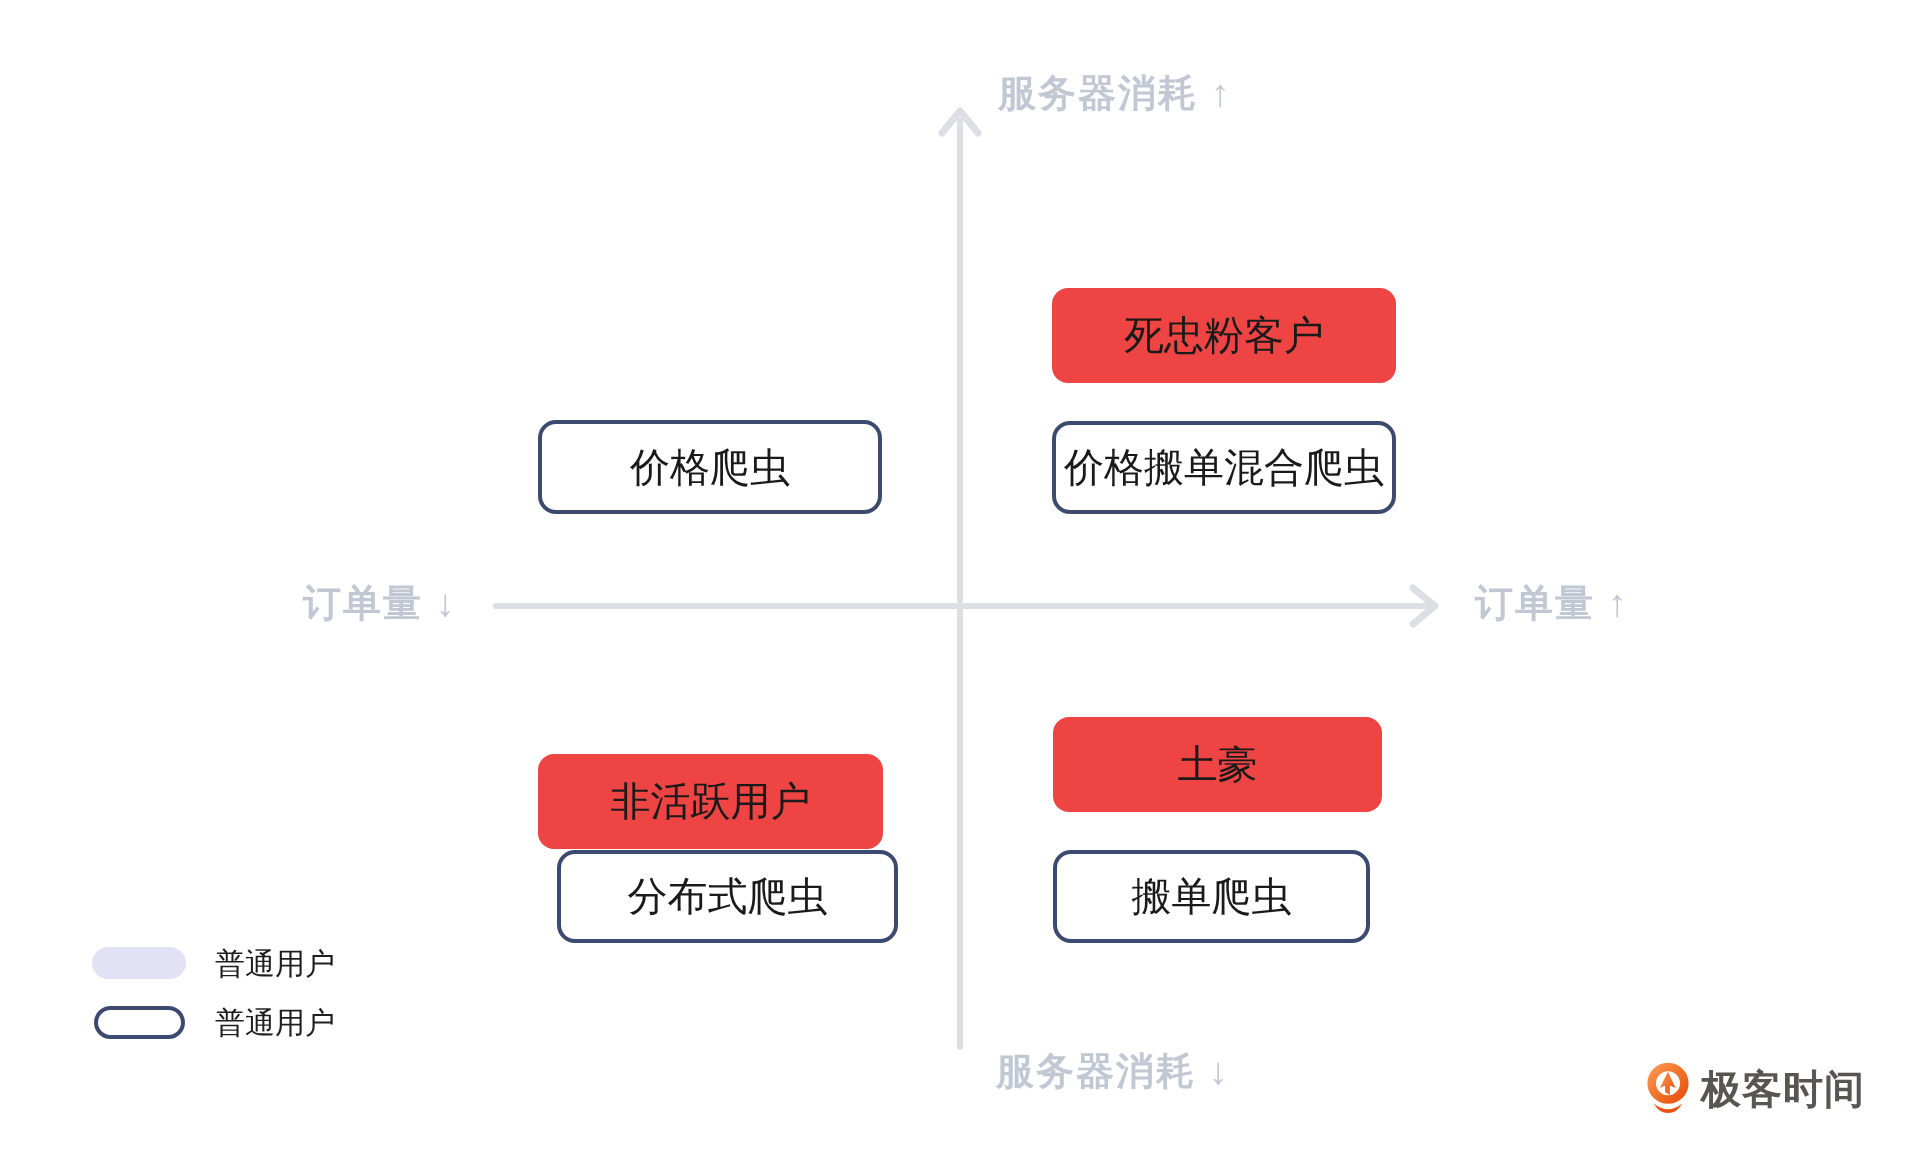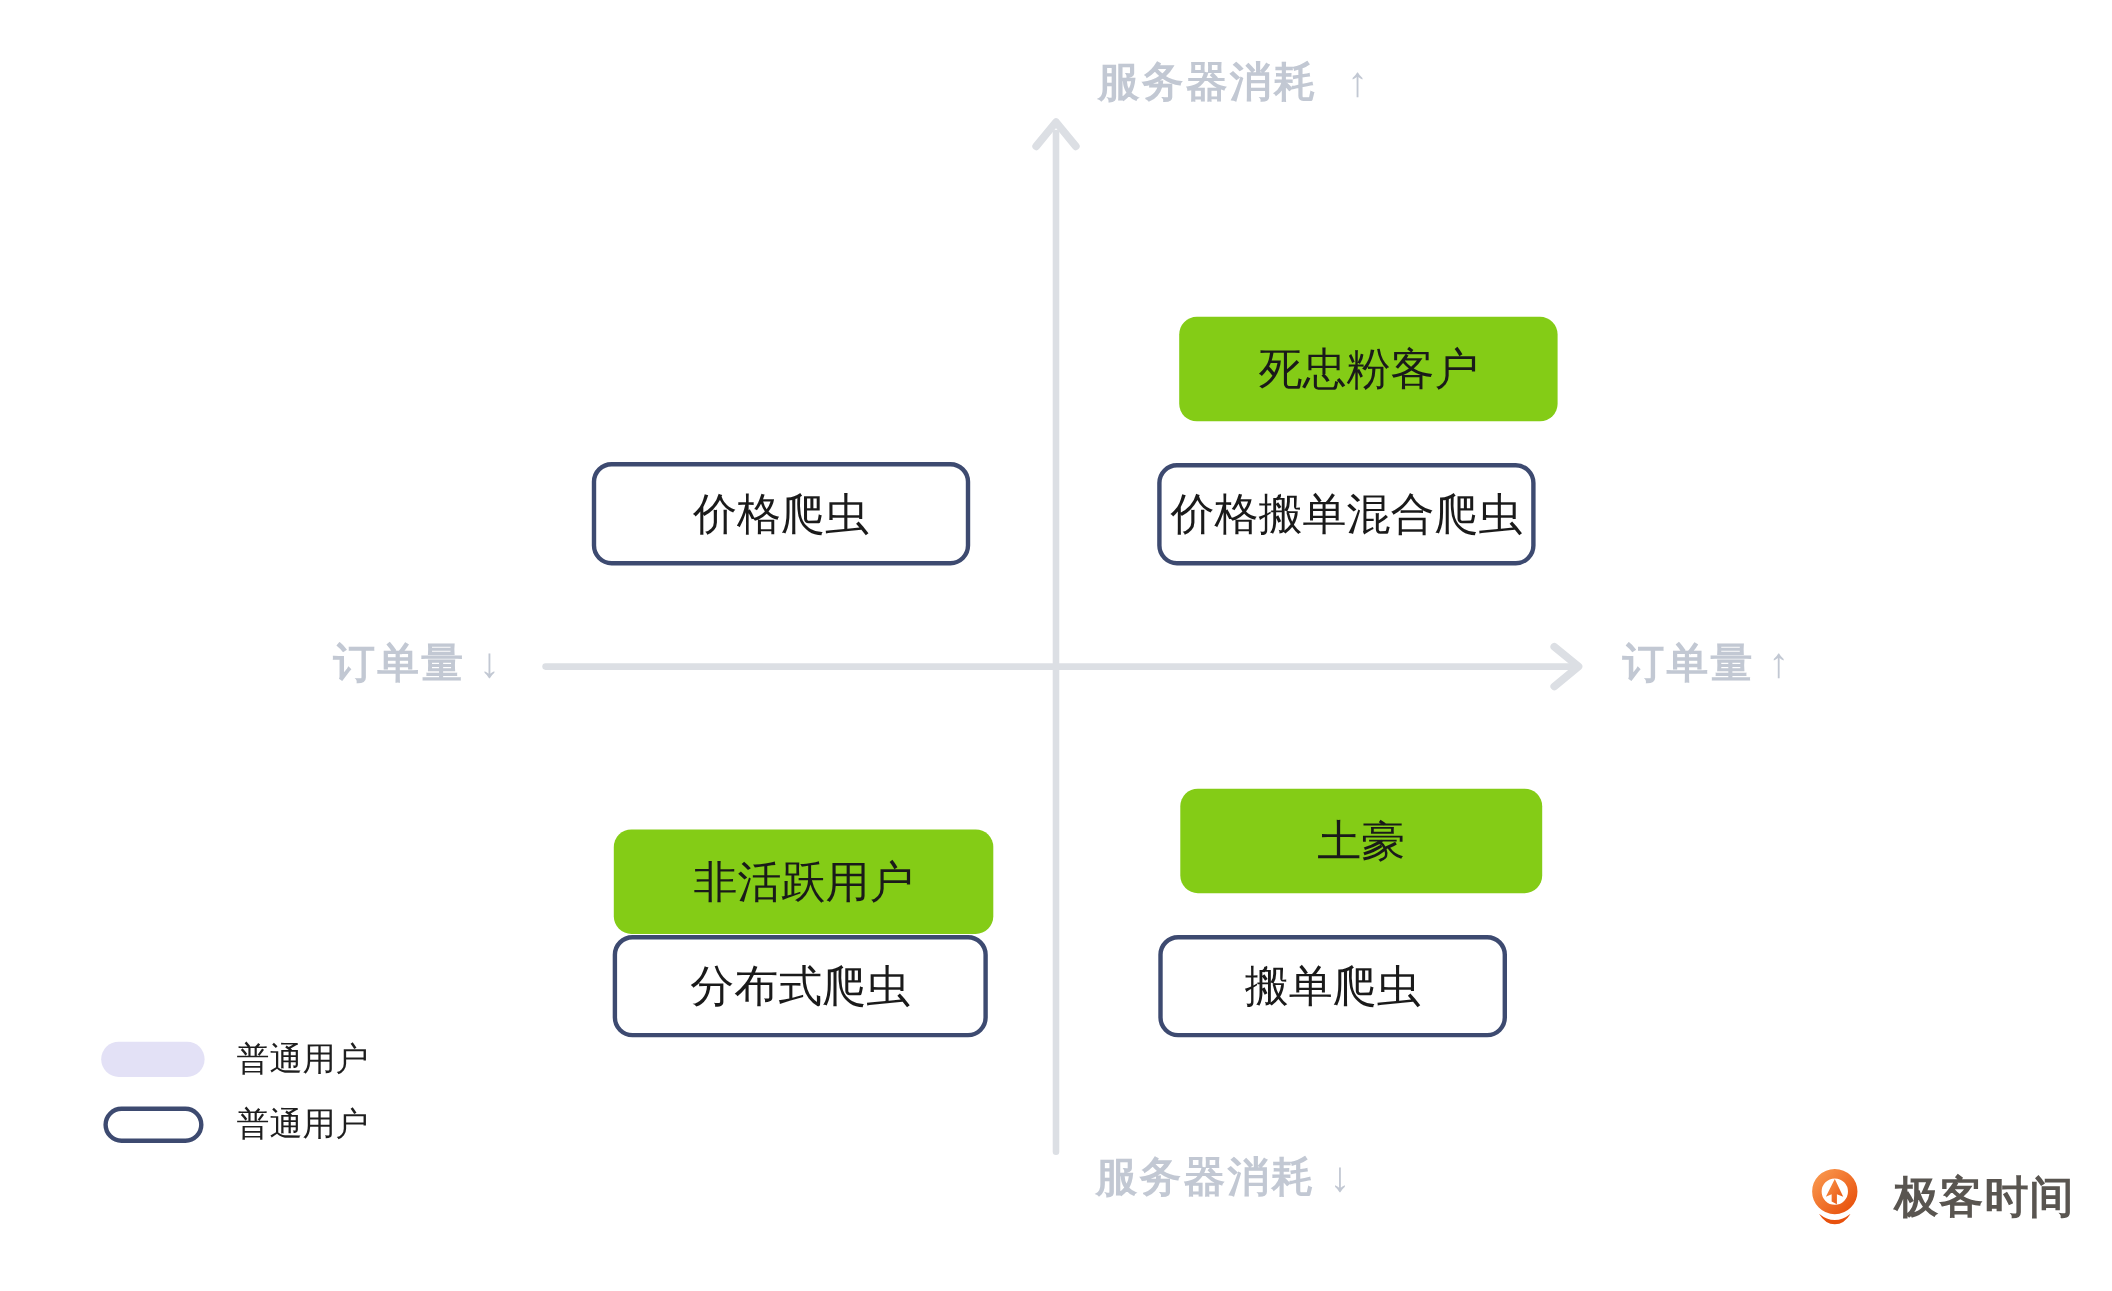--- a/index.html
+++ b/index.html
@@ -8,29 +8,29 @@
 
   
   .axis-line{position:absolute;background:#DCDFE4;border-radius:3px;}
   #v-axis{left:957px;top:118px;width:6px;height:932px;}
   #h-axis{left:493px;top:603px;width:938px;height:6px;}
   .arrowhead{position:absolute;}
 
   
   .axis-label{position:absolute;color:#C2C8D3;font-size:38px;font-weight:600;
     letter-spacing:2px;white-space:nowrap;line-height:1;}
-  #y-top-label{left:998px;top:59px;font-family:Liberation Mono, monospace;}
+  #y-top-label{left:998px;top:74px;}
   #y-bottom-label{left:996px;top:1052px;}
   #x-left-label{left:303px;top:584px;}
   #x-right-label{left:1475px;top:584px;}
 
   
   .qbox{position:absolute;display:flex;align-items:center;justify-content:center;
     font-size:40px;font-weight:500;color:#1A1A1A;white-space:nowrap;box-sizing:border-box;}
-  .qbox.user{background:#84cc16;border-radius:16px;margin-left:20px;}
+  .qbox.user{background:#ef4444;border-radius:16px;}
   .qbox.crawler{background:#ffffff;border:4px solid #3D4A70;border-radius:18px;}
 
   #box-tr-user{left:1052px;top:288px;width:344px;height:95px;}
   #box-tr-crawler{left:1052px;top:421px;width:344px;height:93px;}
   #box-tl-crawler{left:538px;top:420px;width:344px;height:94px;}
   #box-bl-user{left:538px;top:754px;width:345px;height:95px;}
   #box-bl-crawler{left:538px;top:850px;width:341px;height:93px;margin-left:19px;}
   #box-br-user{left:1053px;top:717px;width:329px;height:95px;}
   #box-br-crawler{left:1053px;top:850px;width:317px;height:93px;}
 
@@ -38,21 +38,21 @@
   .legend-swatch{position:absolute;box-sizing:border-box;}
   #legend-user-swatch{left:92px;top:947px;width:94px;height:32px;border-radius:16px;background:#E3E1F6;}
   #legend-crawler-swatch{left:94px;top:1006px;width:91px;height:33px;border-radius:17px;
     background:#ffffff;border:4px solid #3D4A70;}
   .legend-label{position:absolute;color:#1E1E1E;font-size:30px;font-weight:500;
     white-space:nowrap;line-height:1;}
   #legend-user-label{left:215px;top:949px;}
   #legend-crawler-label{left:215px;top:1008px;}
 
   
-  #logo{position:absolute;left:1645px;top:1062px;display:flex;align-items:center;gap:21px;}
+  #logo{position:absolute;left:1645px;top:1062px;display:flex;align-items:center;}
   #logo-icon{width:46px;height:54px;}
   #logo-text{margin-left:10px;color:#595550;font-size:40px;font-weight:600;
     letter-spacing:1px;white-space:nowrap;line-height:1;}
 </style>
 </head>
 <body>
 
 <div id="stage">
 
   <div id="v-axis" class="axis-line"></div>

